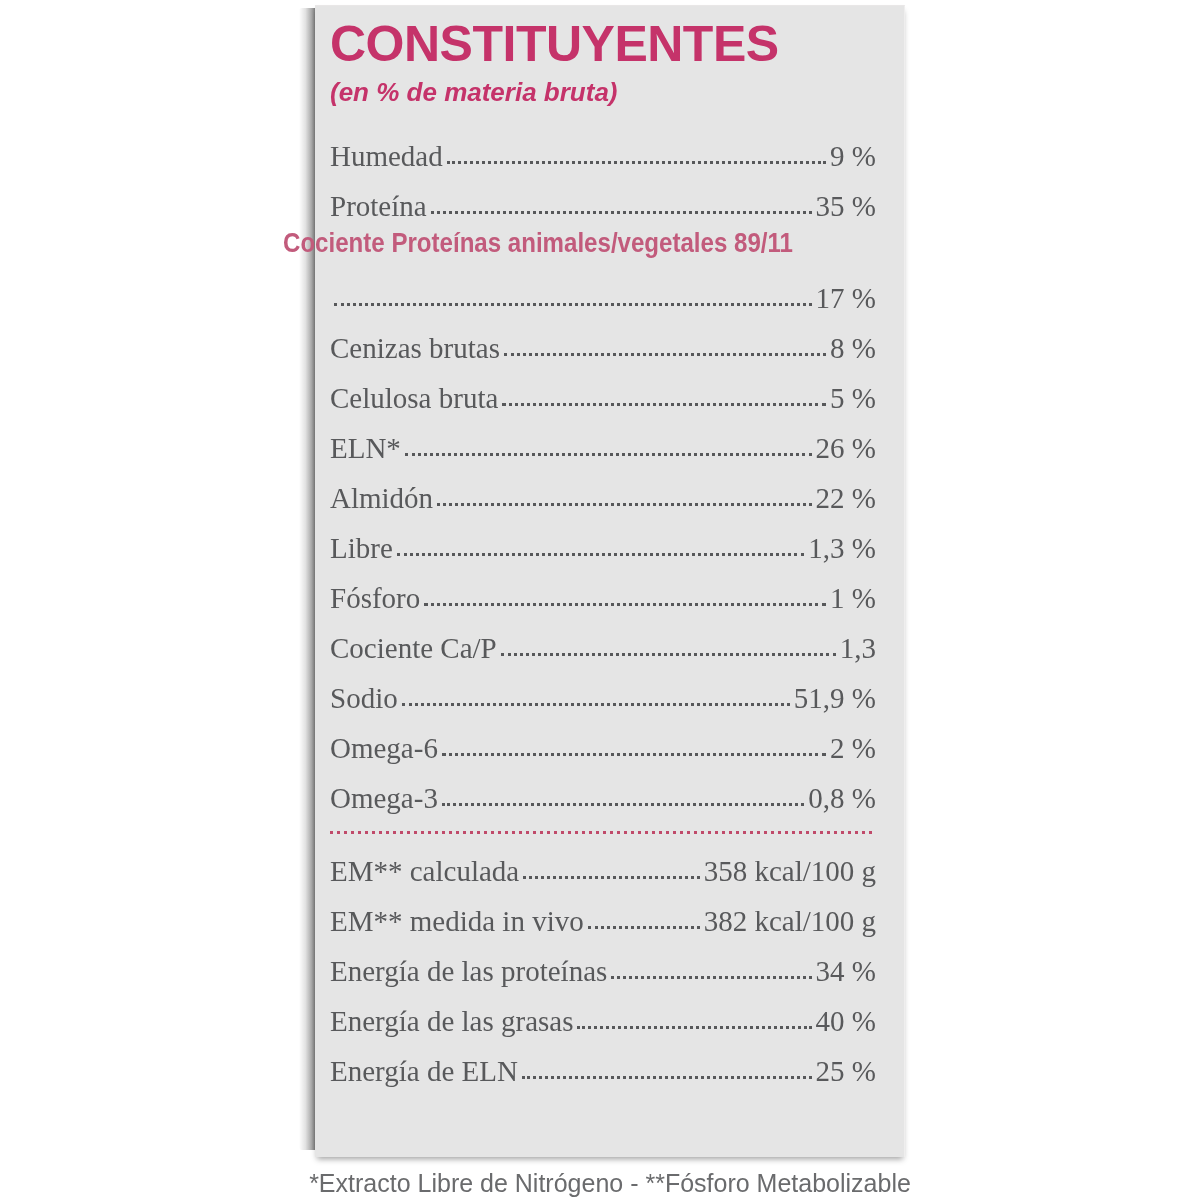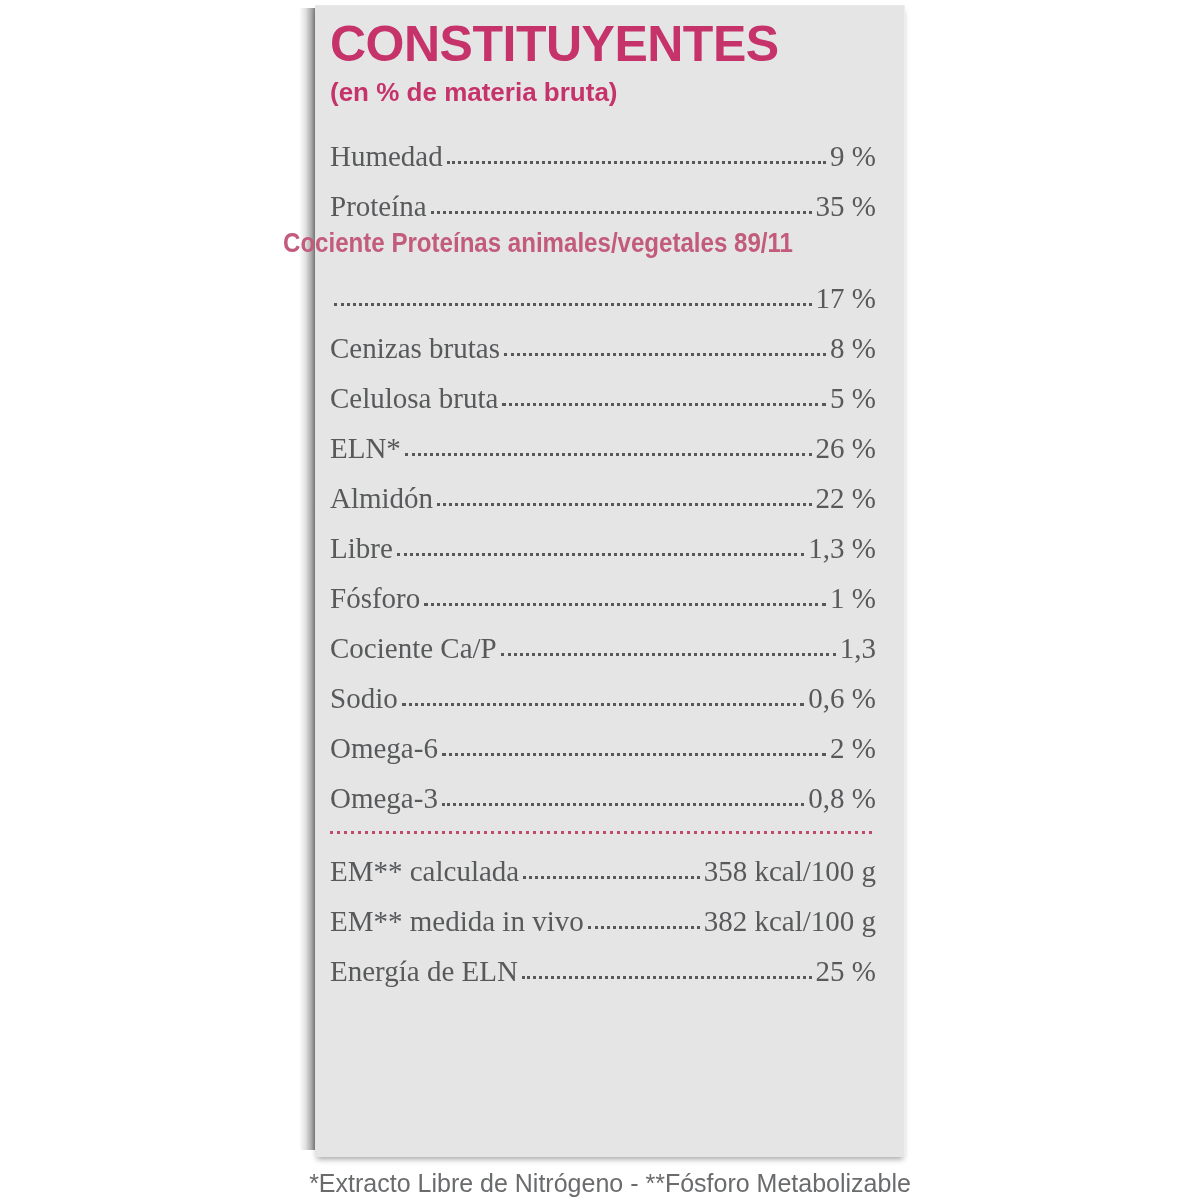--- a/index.html
+++ b/index.html
@@ -43,20 +43,21 @@
     line-height:50px;
     letter-spacing:-.5px;
     white-space:pre;
   }
   .subtitle{
     color:var(--pink);
     font-weight:bold;
     font-size:26px;
     line-height:30px;
     margin-top:8px;
+    font-style:italic;
   }
 
   .rows{margin-top:14px;font-family:Liberation Serif, serif;}
   .row{
     display:flex;
     align-items:flex-end;
     height:50px;
     color:var(--gray);
     font-size:29px;
     line-height:1;
@@ -170,21 +171,21 @@
         <span class="value">1 %</span>
       </div>
       <div class="row">
         <span class="label">Cociente Ca/P</span>
         <span class="leader"></span>
         <span class="value">1,3</span>
       </div>
       <div class="row">
         <span class="label">Sodio</span>
         <span class="leader"></span>
-        <span class="value">0,6 %</span>
+        <span class="value">51,9 %</span>
       </div>
       <div class="row">
         <span class="label">Omega-6</span>
         <span class="leader"></span>
         <span class="value">2 %</span>
       </div>
       <div class="row">
         <span class="label">Omega-3</span>
         <span class="leader"></span>
         <span class="value">0,8 %</span>
@@ -198,20 +199,30 @@
         <span class="label">EM** calculada</span>
         <span class="leader"></span>
         <span class="value">358 kcal/100 g</span>
       </div>
       <div class="row">
         <span class="label">EM** medida in vivo</span>
         <span class="leader"></span>
         <span class="value">382 kcal/100 g</span>
       </div>
       <div class="row">
+        <span class="label">Energía de las proteínas</span>
+        <span class="leader"></span>
+        <span class="value">34 %</span>
+      </div>
+      <div class="row">
+        <span class="label">Energía de las grasas</span>
+        <span class="leader"></span>
+        <span class="value">40 %</span>
+      </div>
+      <div class="row">
         <span class="label">Energía de ELN</span>
         <span class="leader"></span>
         <span class="value">25 %</span>
       </div>
     </div>
 
 </div>
 
 <div class="footnote">*Extracto Libre de Nitrógeno - **Fósforo Metabolizable</div>
 

